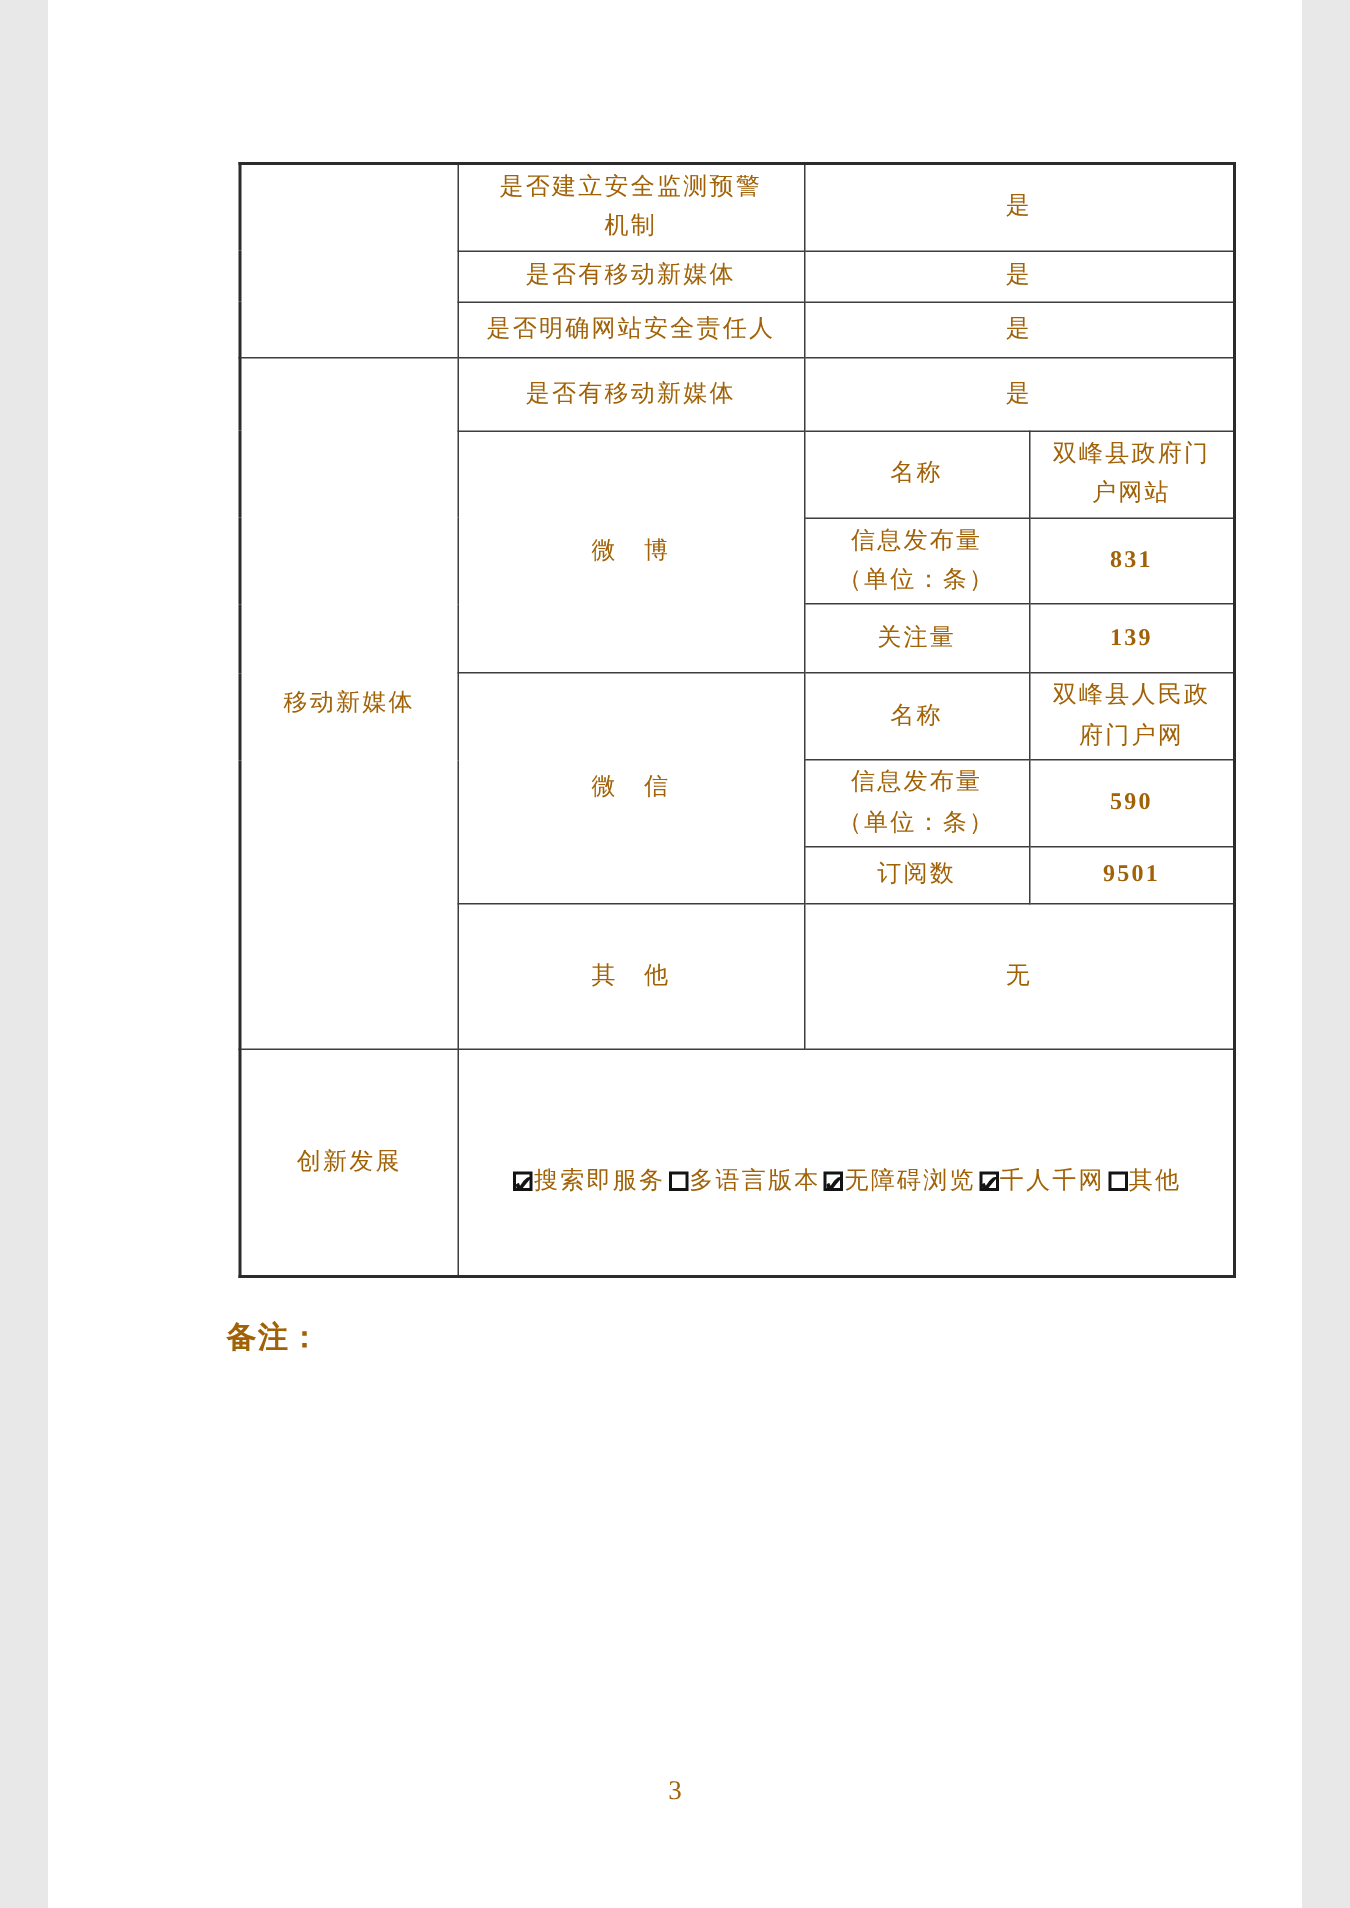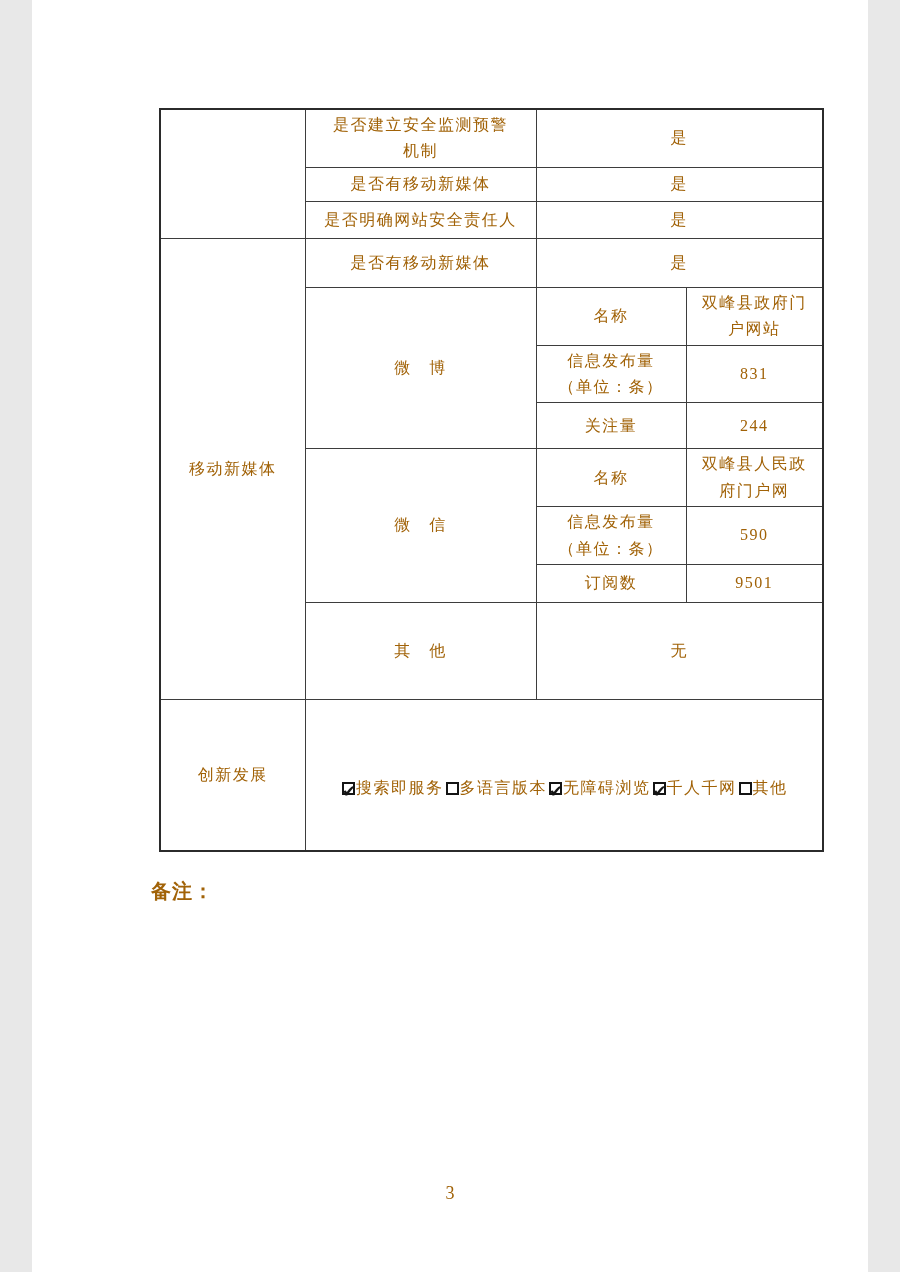--- a/index.html
+++ b/index.html
@@ -27,21 +27,21 @@
     border: 1px solid #3d3d3d;
     text-align: center;
     vertical-align: middle;
     font-size: 16px;
     letter-spacing: 1.5px;
     line-height: 1.65;
     white-space: pre-line;
     padding: 2px 4px;
     overflow: hidden;
   }
-  .num { letter-spacing: 0.5px; }
+  .num { letter-spacing: 0.5px; font-weight: bold; }
   .cb-row {
     white-space: nowrap;
     letter-spacing: 1px;
     font-family: Liberation Serif, serif;
   }
   .cb-item { display: inline; }
   .cb-box {
     display: inline-block;
     width: 13px;
     height: 13px;
@@ -118,21 +118,21 @@
         <td>双峰县政府门
 户网站</td>
       </tr>
       <tr style="height:55px">
         <td>信息发布量
 （单位：条）</td>
         <td class="num">831</td>
       </tr>
       <tr style="height:46px">
         <td>关注量</td>
-        <td class="num">244</td>
+        <td class="num">139</td>
       </tr>
 
       <tr style="height:55px">
         <td rowspan="3">微　信</td>
         <td>名称</td>
         <td>双峰县人民政
 府门户网</td>
       </tr>
       <tr style="height:57px">
         <td>信息发布量

